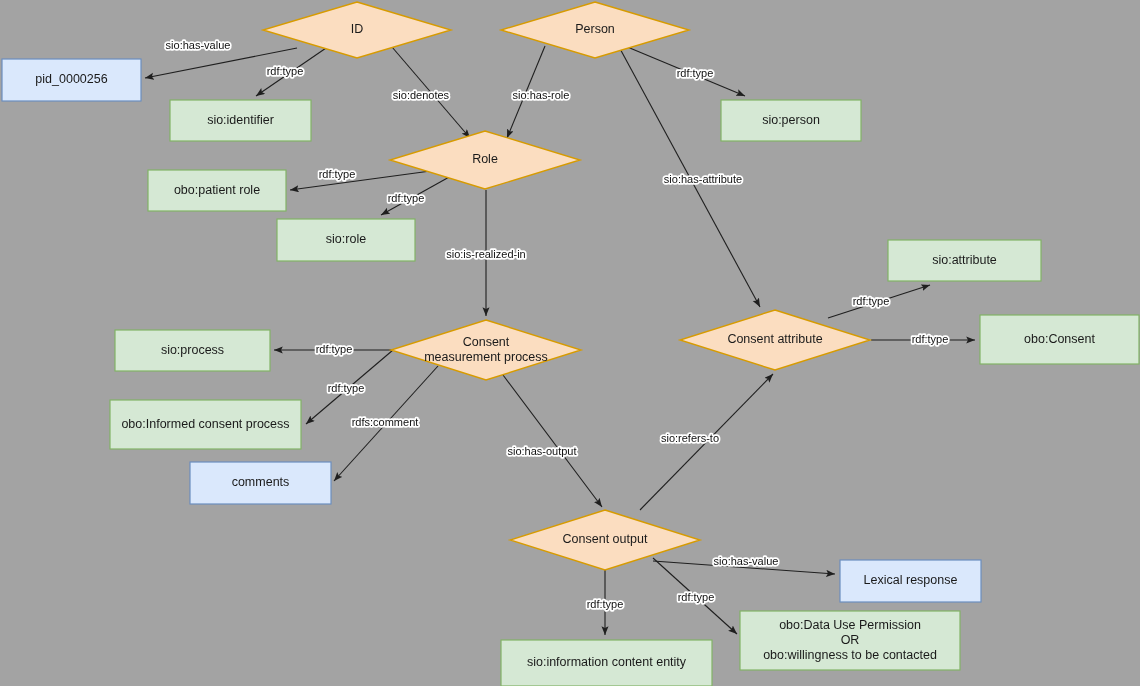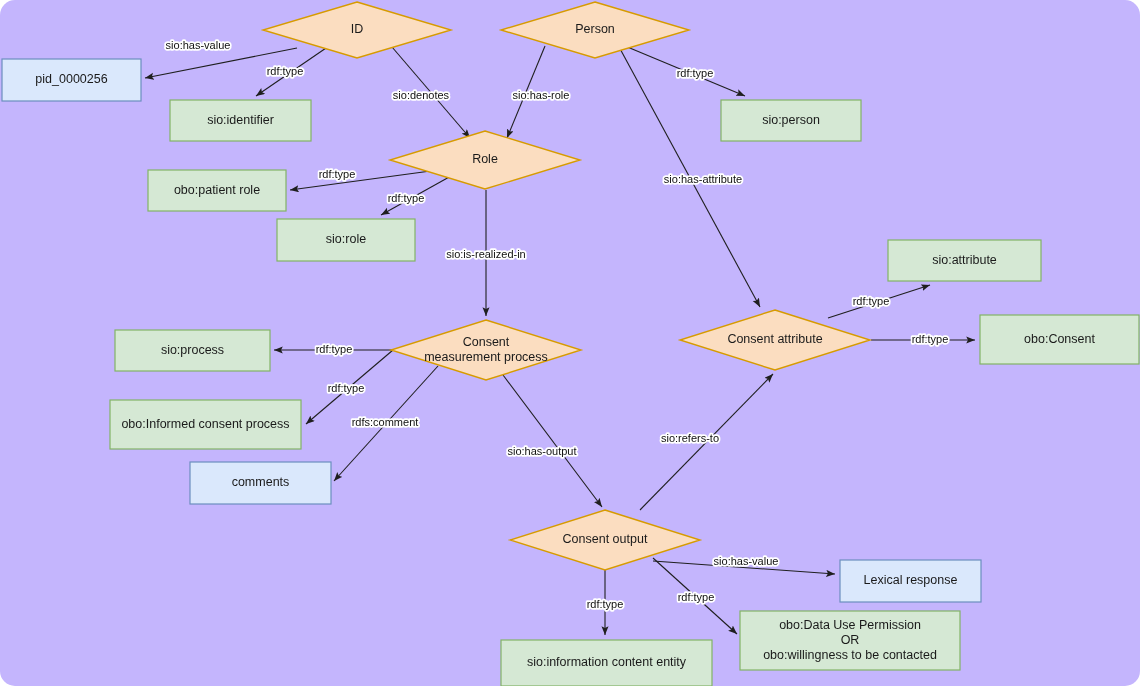--- a/index.html
+++ b/index.html
@@ -10,22 +10,21 @@
   body {
     width: 1140px;
     height: 686px;
     font-family: "Liberation Sans", sans-serif;
     overflow: hidden;
   }
   #diagram-root {
     position: relative;
     width: 1140px;
     height: 686px;
-    background: #c4b5fd;
-    border-radius: 15px;
+    background: #a3a3a3;
   }
   svg.canvas {
     position: absolute;
     left: 0;
     top: 0;
     width: 1140px;
     height: 686px;
   }
   .node-label {
     font-family: "Liberation Sans", sans-serif;

